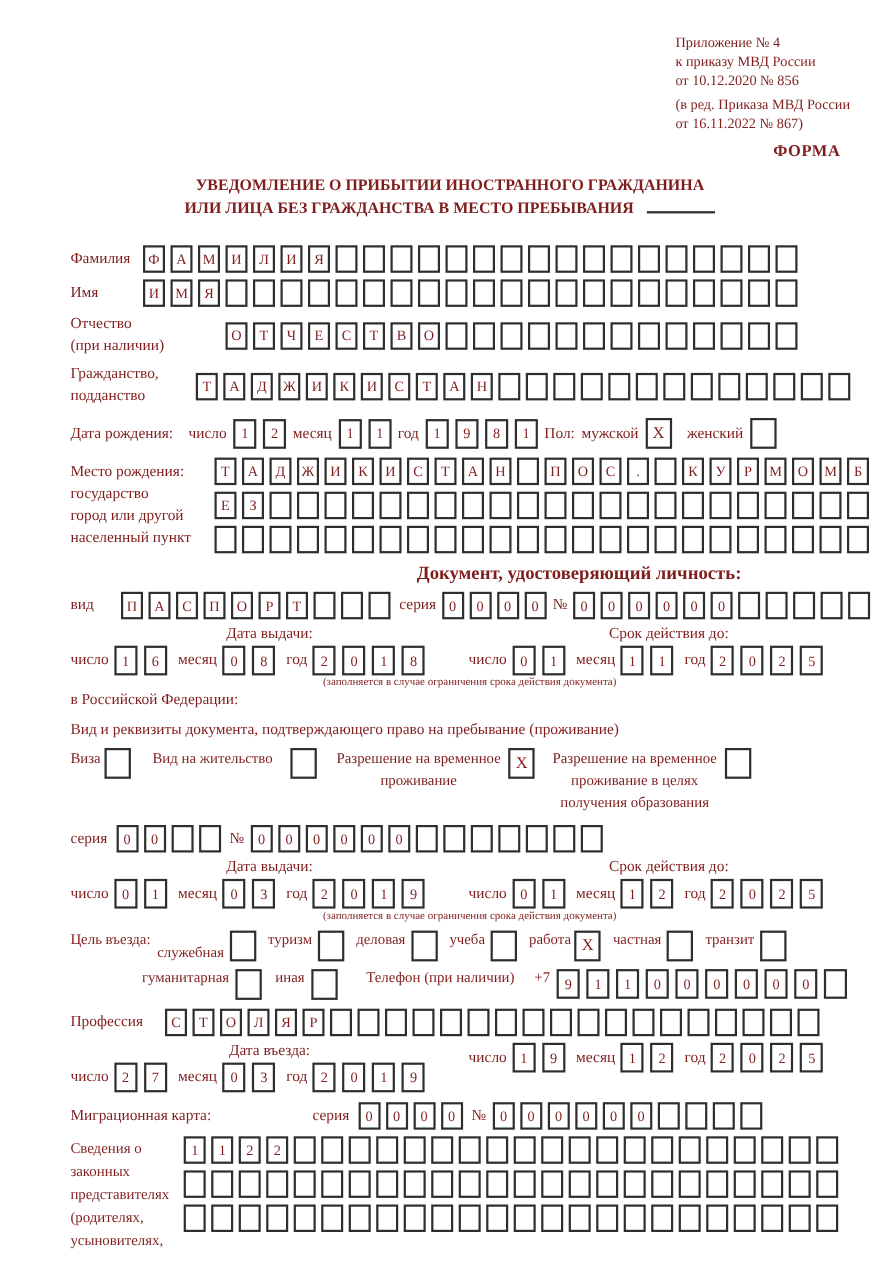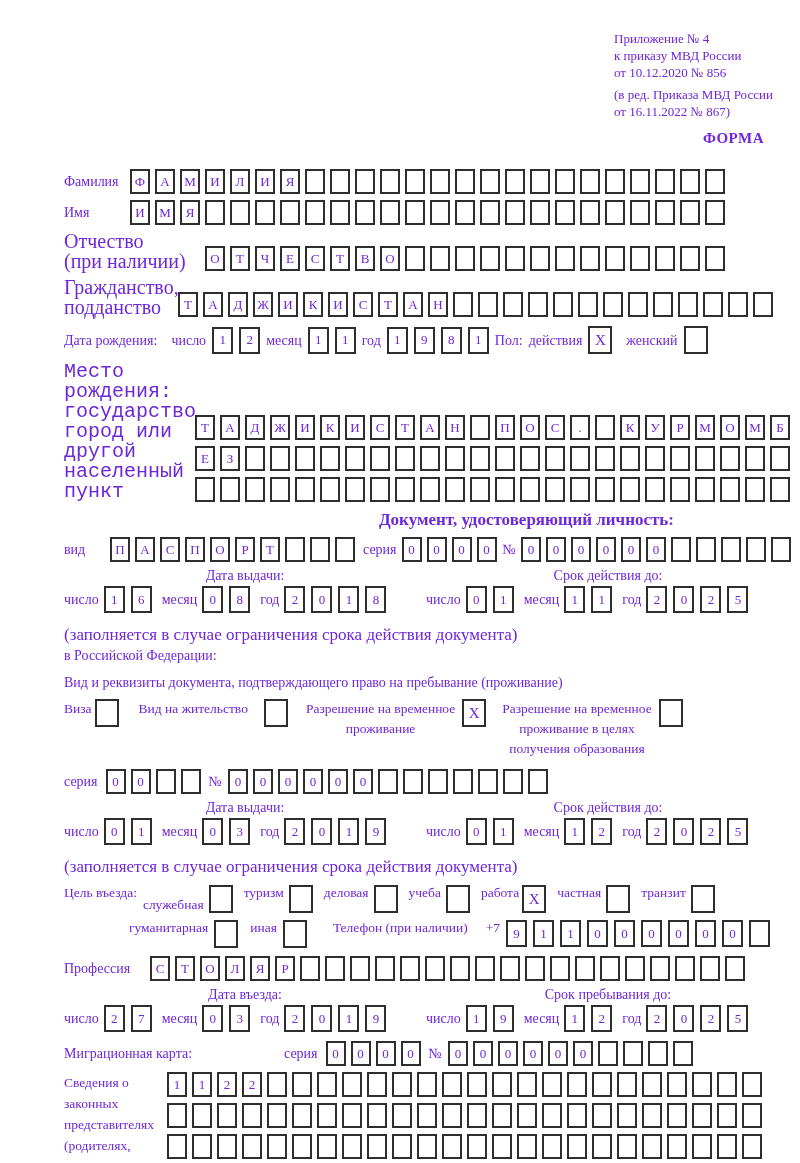--- a/index.html
+++ b/index.html
@@ -3,40 +3,40 @@
 <meta charset="utf-8">
 <style>
   * { margin:0; padding:0; box-sizing:border-box; }
   html,body { background:#e8e8e8; }
   .page {
     position:relative;
     width:800px; height:1163px;
     margin:0 auto;
     background:#ffffff;
     font-family:"Liberation Serif","DejaVu Serif",serif;
-    color:#6d28d9;
+    color:#7f1d1d;
     padding:30px 6px 0 64px;
     overflow:hidden;
   }
   
   .annex { width:190px; margin-left:550px; font-size:13px; line-height:17px; }
   .annex .gap-top { margin-top:5px; }
   .forma { text-align:right; padding-right:30px; font-weight:bold; font-size:15px; margin-top:10px; letter-spacing:0.5px; }
   
   .title { text-align:center; font-weight:bold; font-size:14.5px; line-height:21px; margin-top:12px; margin-right:40px; }
   .blank-line { display:inline-block; width:62px; border-bottom:2px solid #2b2b2b; height:13px; margin-left:12px; }
   .sec-heading { font-weight:bold; font-size:14px; margin-top:16px; letter-spacing:0.3px; word-spacing:1px; }
   
-  .row { display:flex; align-items:flex-end; margin-top:6px; }
+  .row { display:flex; align-items:center; margin-top:6px; }
   .flabel { font-size:14px; line-height:25px; flex:none; }
-  .flabel2 { font-size:20px; line-height:20px; flex:none; }
+  .flabel2 { font-size:14px; line-height:20px; flex:none; }
   .w66 { width:66px; }
   .w140 { width:141px; }
   .w113 { width:114px; }
-  .w130 { width:131px;font-family:Liberation Mono, monospace; }
+  .w130 { width:131px; }
   
   .cells { display:inline-flex; gap:5px; flex:none; }
   .cell {
     width:20px; height:25px; flex:none;
     border:2px solid #2e2e2e;
     display:inline-flex; align-items:center; justify-content:center;
     font-size:13px; background:#fff;
   }
   .dates .cell { width:21px; height:27px; }
   .dates { gap:6px; }
@@ -53,21 +53,21 @@
   }
   .doc-heading { text-align:right; font-weight:bold; font-size:17px; margin-top:8px; margin-right:120px; }
   .dates-row { display:flex; margin-top:6px; }
   .date-group { }
   .dg-left { width:362px; }
   .dg-right { width:364px; }
   .date-heading { text-align:center; font-size:14px; margin-bottom:2px; }
   .date-line { display:flex; align-items:center; }
   .date-line .dlabel { margin-right:5px; }
   .date-line .dates { margin-right:10px; }
-  .note { text-align:left; font-size:17px; margin-top:12px; padding-right:4px; }
+  .note { text-align:center; font-size:10px; margin-top:1px; padding-right:4px; }
   .intro { font-size:14px; line-height:21px; margin-top:8px; }
   
   .permit-row { display:flex; align-items:flex-start; margin-top:6px; }
   .permit-item { display:flex; align-items:flex-start; }
   .permit-label { font-size:13.5px; line-height:20px; }
   .permit-label.center { text-align:center; }
   .permit-row .checkbox { margin-left:7px; }
   .purpose-row { display:flex; align-items:flex-start; margin-top:8px; font-size:13.5px; }
   .purpose-row .checkbox { margin-left:5px; }
   .purpose-row .plabel { margin-left:11px; }
@@ -86,20 +86,24 @@
   <div class="annex">
     <div>Приложение № 4</div>
     <div>к приказу МВД России</div>
     <div>от 10.12.2020 № 856</div>
     <div class="gap-top">(в ред. Приказа МВД России</div>
     <div>от 16.11.2022 № 867)</div>
   </div>
 
   <div class="forma">ФОРМА</div>
 
+  <div class="title">
+    <span>УВЕДОМЛЕНИЕ О ПРИБЫТИИ ИНОСТРАННОГО ГРАЖДАНИНА</span><br>
+    <span>ИЛИ ЛИЦА БЕЗ ГРАЖДАНСТВА В МЕСТО ПРЕБЫВАНИЯ</span><span class="blank-line"></span>
+  </div>
 
 
   <div class="row" style="margin-top:22px;">
     <span class="flabel w66">Фамилия</span>
     <span class="cells">
         <span class="cell">Ф</span>
         <span class="cell">А</span>
         <span class="cell">М</span>
         <span class="cell">И</span>
         <span class="cell">Л</span>
@@ -231,21 +235,21 @@
         <span class="cell">1</span>
       </span>
     <span class="dlabel">год</span>
     <span class="cells dates">
         <span class="cell">1</span>
         <span class="cell">9</span>
         <span class="cell">8</span>
         <span class="cell">1</span>
       </span>
     <span class="dlabel">Пол:</span>
-    <span class="dlabel">действия</span>
+    <span class="dlabel">мужской</span>
     <span class="checkbox">X</span>
     <span class="dlabel" style="margin-left:8px;font-family:Liberation Serif, serif;">женский</span>
     <span class="checkbox"></span>
   </div>
 
   <div class="row" style="margin-top:8px;">
     <span class="flabel2 w130">
       <span>Место рождения:</span><br>
       <span>государство</span><br>
       <span>город или другой</span><br>
@@ -609,21 +613,20 @@
         <span class="dlabel">год</span>
         <span class="cells dates">
             <span class="cell">2</span>
             <span class="cell">0</span>
             <span class="cell">1</span>
             <span class="cell">9</span>
           </span>
       </div>
     </div>
     <div class="date-group dg-right">
-      <div class="date-heading">Срок пребывания до:</div>
       <div class="date-line">
         <span class="dlabel">число</span>
         <span class="cells dates">
             <span class="cell">1</span>
             <span class="cell">9</span>
           </span>
         <span class="dlabel">месяц</span>
         <span class="cells dates">
             <span class="cell">1</span>
             <span class="cell">2</span>

